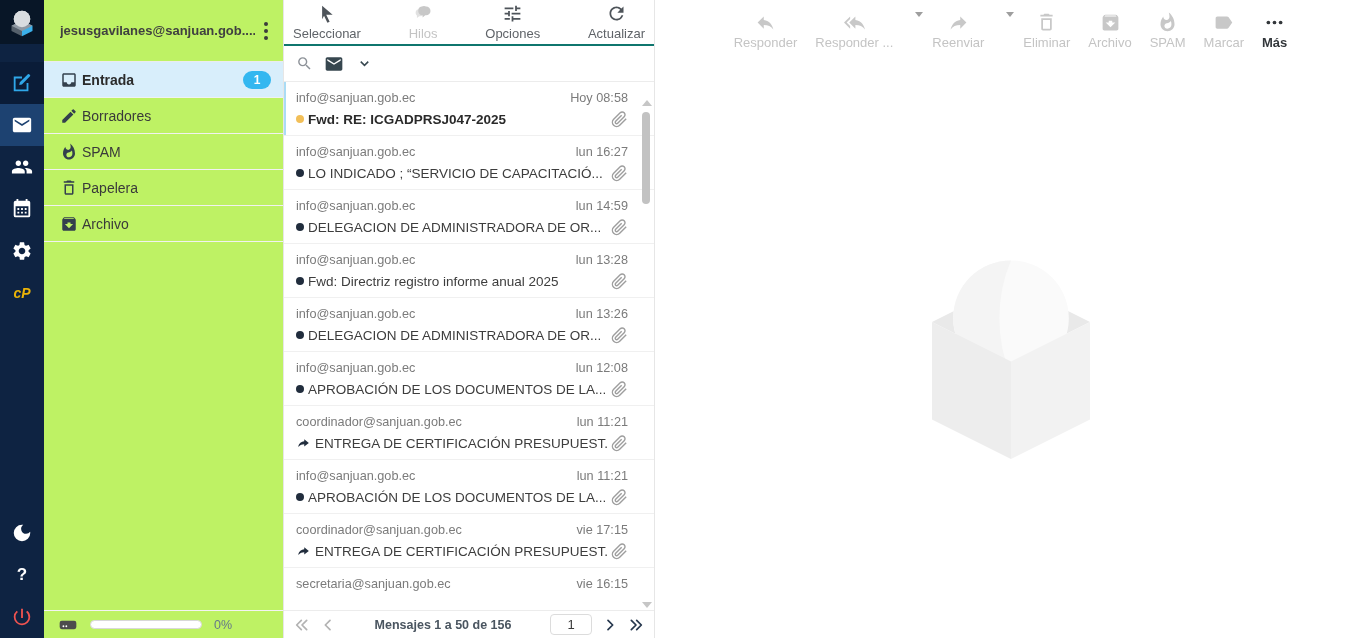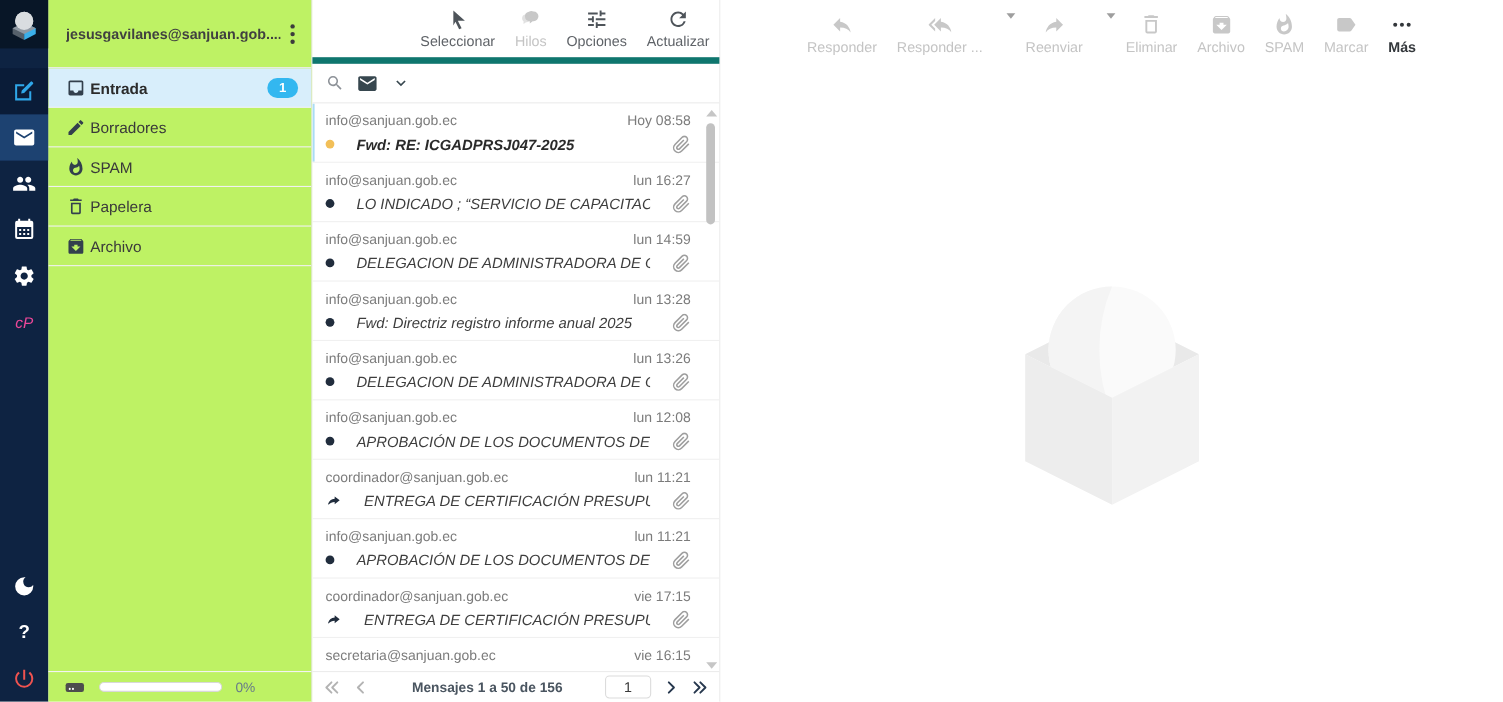--- a/index.html
+++ b/index.html
@@ -9,21 +9,21 @@
 
   
   .taskbar { width:44px; height:638px; background:#0e2342; display:flex; flex-direction:column; flex:none; }
   .logo-cell { height:44px; background:#081627; display:flex; align-items:center; justify-content:center; }
   .tb-spacer { height:18px; }
   .tb-item { height:42px; display:flex; align-items:center; justify-content:center; cursor:pointer; }
   .tb-item.compose { background:#0a1c38; }
   .tb-item.selected { background:#1d4271; }
   .tb-item svg { width:22px; height:22px; fill:#ffffff; }
   .tb-item.compose svg { fill:#2fa7e9; }
-  .tb-cp { color:#ec4899; font-weight:normal; font-style:italic; font-size:14px; }
+  .tb-cp { color:#eab308; font-weight:bold; font-style:italic; font-size:14px; }
   .tb-bottom { margin-top:auto; }
   .tb-help { color:#fff; font-weight:bold; font-size:17px; }
   .tb-item.logout svg { fill:#ef5350; }
 
   
   .folders-panel { width:240px; flex:none; border-right:1px solid #e6e6e6; display:flex; flex-direction:column; background:#bef264; }
   .account-bar { height:62px; flex:none; display:flex; align-items:center; padding:0 6px 0 16px; border-bottom:1px solid #ececec; }
   .account-email { flex:1; font-size:13px; font-weight:700; color:#404040; white-space:nowrap; overflow:hidden; }
   .kebab { width:22px; height:28px; display:flex; flex-direction:column; align-items:center; justify-content:center; gap:3px; cursor:pointer; }
   .kebab i { width:4px; height:4px; border-radius:50%; background:#3c3c3c; }
@@ -35,21 +35,21 @@
   .folder.selected .flabel { font-weight:700; color:#2b2b2b; }
   .badge { margin-left:auto; margin-right:12px; background:#33b7f0; color:#fff; font-size:12px; font-weight:700;
            min-width:28px; height:18px; border-radius:9px; display:flex; align-items:center; justify-content:center; }
   .quota-bar { height:28px; flex:none; display:flex; align-items:center; padding:0 14px; gap:12px; border-top:1px solid #f3f3f3; }
   .quota-bar svg { width:20px; height:20px; }
   .quota-track { width:112px; height:9px; border:1px solid #d8d8d8; border-radius:5px; background:#fff; }
   .quota-pct { font-size:12.5px; color:#66788a; }
 
   
   .list-panel { width:371px; flex:none; border-right:1px solid #e6e6e6; display:flex; flex-direction:column; background:#fff; position:relative; }
-  .list-toolbar { height:58px; flex:none; display:flex; align-items:center; justify-content:flex-end; border-bottom:6px solid #0f766e; }
+  .list-toolbar { height:46px; flex:none; display:flex; align-items:center; justify-content:space-between; border-bottom:2px solid #0f766e; }
   .tbtn { display:flex; flex-direction:column; align-items:center; gap:2px; padding:0 9px; cursor:pointer; }
   .tbtn svg { width:21px; height:21px; fill:#4e545a; }
   .tbtn .tlabel { font-size:13px; color:#5f6368; white-space:nowrap; }
   .tbtn.disabled svg { fill:#c8c8c8; }
   .tbtn.disabled .tlabel { color:#c4c4c4; }
   .tbtn.dark .tlabel { color:#33373b; font-weight:700; }
   .tb-wrap { display:flex; align-items:flex-start;gap:12px; }
   .caret { width:0; height:0; border-left:4px solid transparent; border-right:4px solid transparent; border-top:5px solid #9e9e9e; margin:0 0 22px 1px; cursor:pointer; }
 
   .search-bar { height:36px; flex:none; display:flex; align-items:center; gap:9px; padding:0 12px; border-bottom:1px solid #ececec; }
@@ -59,21 +59,21 @@
   .search-scope svg { width:20px; height:20px; fill:#37474f; display:block; }
   .search-drop svg { width:15px; height:15px; stroke:#37474f; fill:none; stroke-width:2.4; display:block; }
   .search-scope, .search-drop { cursor:pointer; padding:2px; }
 
   .msg-list { flex:1; overflow:hidden; }
   .msg { height:54px; padding:6px 26px 6px 12px; border-bottom:1px solid #f0f0f0; cursor:pointer; }
   .msg.focused { box-shadow: inset 2px 0 0 #aadcf5; }
   .m-l1 { display:flex; align-items:center; height:20px; }
   .m-sender { flex:1; font-size:12.7px; color:#7b7b7b; white-space:nowrap; overflow:hidden; }
   .m-date { font-size:12.7px; color:#7b7b7b; margin-left:8px; white-space:nowrap; }
-  .m-l2 { display:flex; align-items:center; height:22px; gap:20px;font-style:italic; }
+  .m-l2 { display:flex; align-items:center; height:22px; gap:4px; }
   .m-dot { width:8px; height:8px; border-radius:50%; background:#212d3d; flex:none; }
   .m-dot.amber { background:#f2bf58; }
   .m-fwd { width:15px; height:15px; fill:#212d3d; flex:none; }
   .m-subj { flex:1; font-size:13.5px; color:#3d3d3d; white-space:nowrap; overflow:hidden; text-overflow:clip; }
   .msg.unread .m-subj { font-weight:700; color:#2a2a2a; }
   .m-clip { width:17px; height:17px; stroke:#9e9e9e; fill:none; stroke-width:2; flex:none; }
 
   
   .scrollbar { position:absolute; right:3px; top:100px; bottom:30px; width:10px; }
   .sb-up, .sb-down { position:absolute; left:1px; width:0; height:0; border-left:5px solid transparent; border-right:5px solid transparent; }

